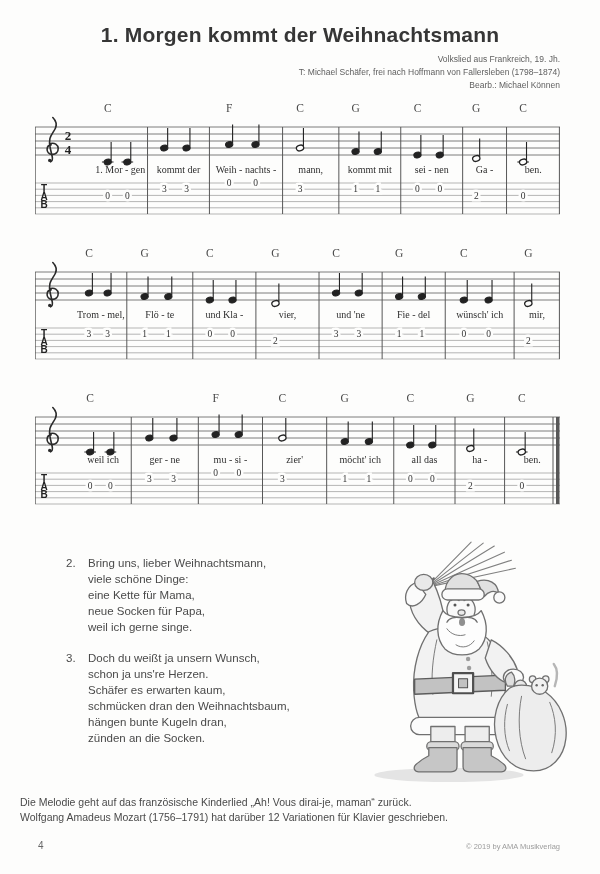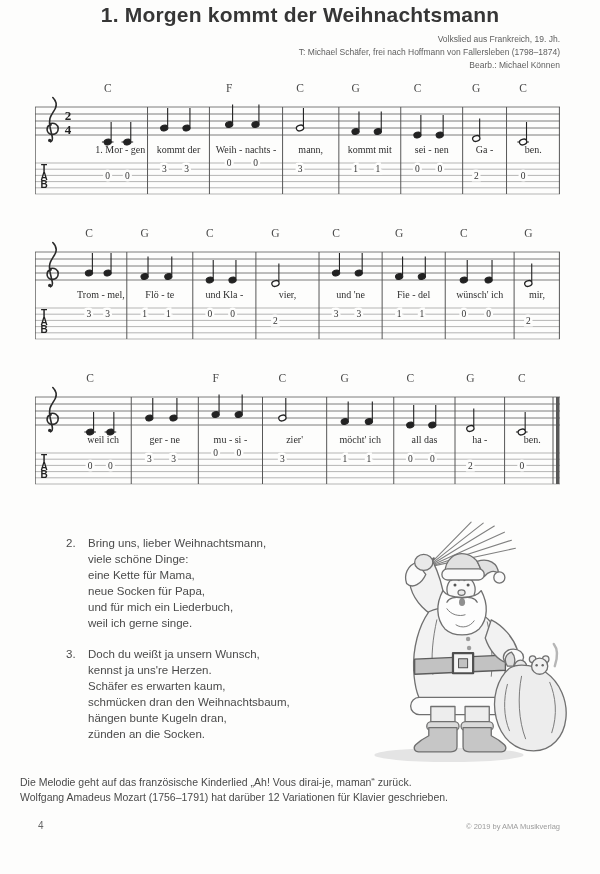--- a/index.html
+++ b/index.html
@@ -3,21 +3,21 @@
 <meta charset="utf-8">
 <style>
   html,body{margin:0;padding:0;}
   body{
     width:600px;height:874px;
     background:#fdfdfc;
     font-family:"Liberation Sans",sans-serif;
     color:#3c3c3c;
     position:relative;overflow:hidden;
   }
-  .header{}
+  .header{padding-top:20px;}
   .title{
     text-align:center;font-size:21px;line-height:30px;font-weight:bold;
     color:#363636;letter-spacing:.2px;
   }
   .credits{
     margin:3px 40px 0 0;text-align:right;
     font-size:8.5px;line-height:13px;color:#5e5e5e;
   }
   .score{margin:9px 0 0 35px;width:525px;}
   .system{margin-bottom:27px;}
@@ -321,29 +321,28 @@
 
 <div class="bottom-row">
   <div class="verses">
     <div class="verse">
       <div class="verse-number">2.</div>
       <div class="verse-lines">
           <div>Bring uns, lieber Weihnachtsmann,</div>
           <div>viele schöne Dinge:</div>
           <div>eine Kette für Mama,</div>
           <div>neue Socken für Papa,</div>
-          <div>und für mich ein Liederbuch,</div>
           <div>weil ich gerne singe.</div>
         </div>
     </div>
     <div class="verse">
       <div class="verse-number">3.</div>
       <div class="verse-lines">
           <div>Doch du weißt ja unsern Wunsch,</div>
-          <div>kennst ja uns're Herzen.</div>
+          <div>schon ja uns're Herzen.</div>
           <div>Schäfer es erwarten kaum,</div>
           <div>schmücken dran den Weihnachtsbaum,</div>
           <div>hängen bunte Kugeln dran,</div>
           <div>zünden an die Socken.</div>
         </div>
     </div>
   </div>
 
   <div class="santa">
     <svg viewBox="0 0 230 250">

